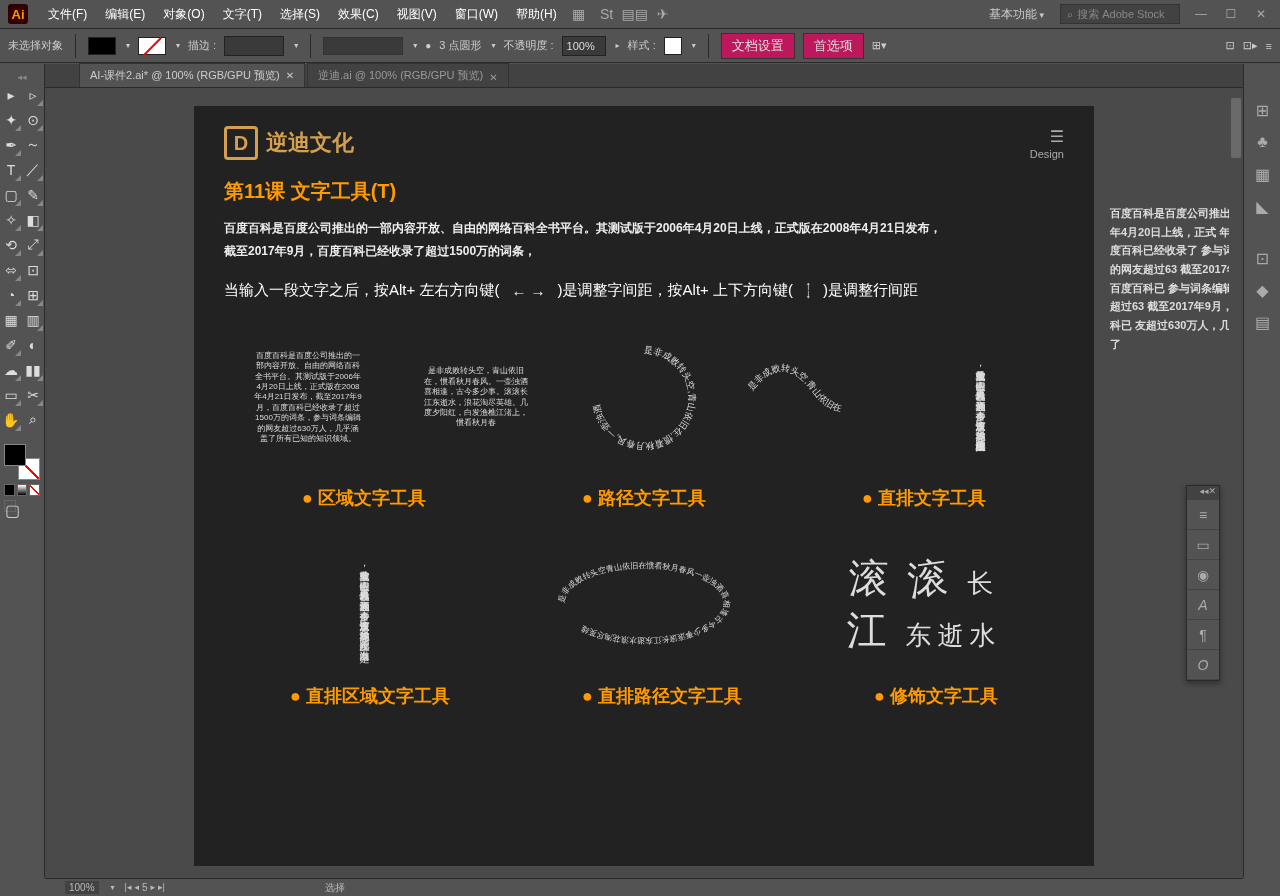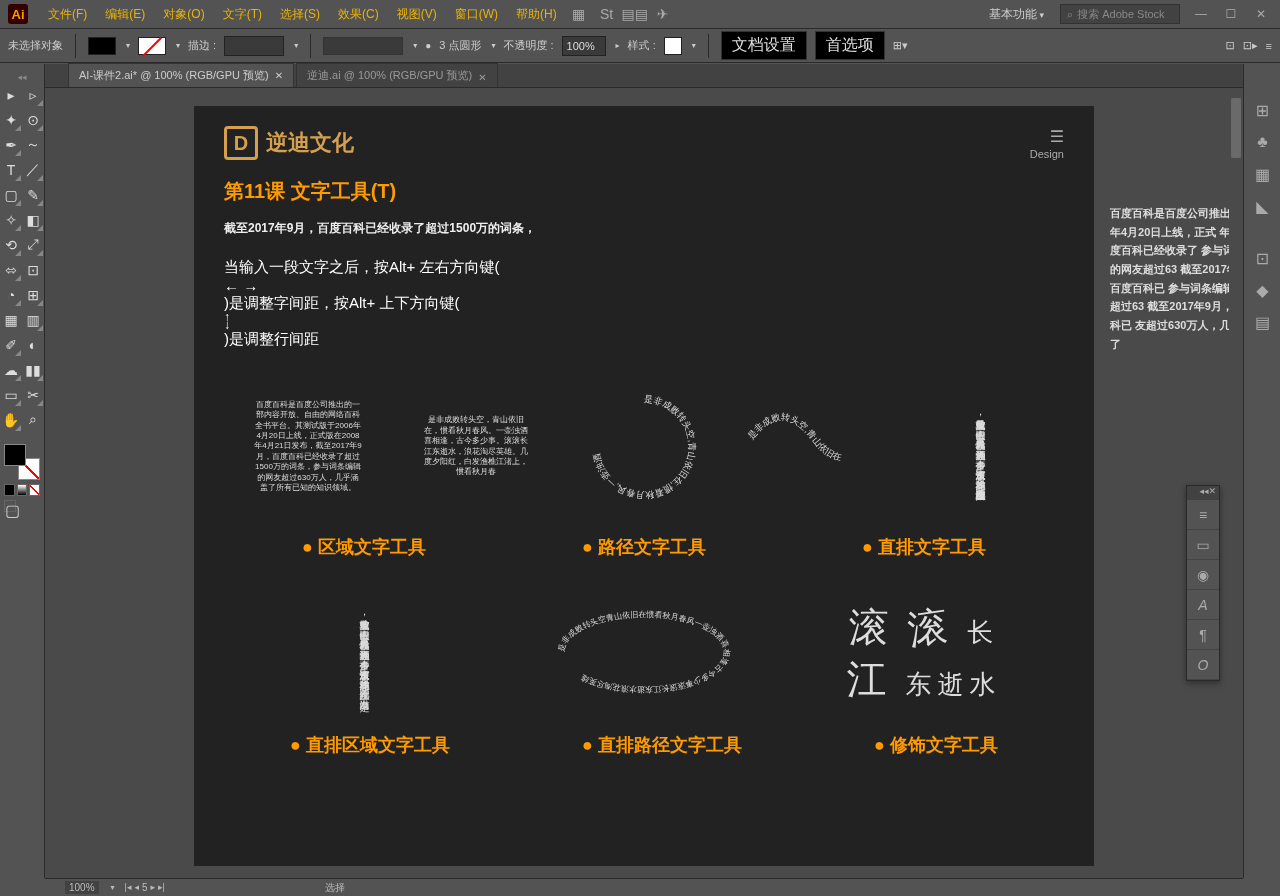--- a/index.html
+++ b/index.html
@@ -2,76 +2,76 @@
 <html><head>
 <meta charset="utf-8">
 <style>
 * { margin: 0; padding: 0; box-sizing: border-box; font-family: "Microsoft YaHei", sans-serif; }
 body { background: #535353; color: #ccc; overflow: hidden; width: 1280px; height: 896px; position: relative; }
 
 
 .titlebar { height: 28px; background: #535353; display: flex; align-items: center; padding: 0 8px; }
 .app-icon { width: 20px; height: 20px; background: #330000; color: #ff9a00; font-weight: bold; font-size: 13px; display: flex; align-items: center; justify-content: center; border-radius: 3px; margin-right: 12px; }
 .menu-items { display: flex; gap: 2px; }
-.menu-item { padding: 4px 8px; font-size: 12px; color: #eab308; cursor: pointer; }
+.menu-item { padding: 4px 8px; font-size: 12px; color: #ffffff; cursor: pointer; }
 .menu-spacer { flex: 1; }
 .menu-icon { width: 20px; height: 20px; margin: 0 4px; display: flex; align-items: center; justify-content: center; font-size: 14px; color: #aaa; }
 .workspace-dd { font-size: 12px; padding: 2px 8px; margin-right: 8px; }
 .workspace-dd::after { content: " ▾"; font-size: 9px; }
 .search-box { background: #424242; border: 1px solid #333; padding: 2px 6px; font-size: 11px; color: #888; width: 120px; height: 20px; display: flex; align-items: center; }
 .search-box::before { content: "⌕"; margin-right: 4px; }
 .window-controls { display: flex; gap: 8px; margin-left: 10px; }
 .window-btn { width: 22px; height: 16px; color: #aaa; font-size: 12px; display: flex; align-items: center; justify-content: center; }
 
 
 .controlbar { height: 35px; background: #535353; border-top: 1px solid #2a2a2a; border-bottom: 1px solid #2a2a2a; display: flex; align-items: center; padding: 0 8px; gap: 8px; font-size: 11px; color: #ccc; }
 .ctl-label { white-space: nowrap; }
 .swatch { width: 28px; height: 18px; border: 1px solid #222; position: relative; }
 .swatch-black { background: #000; }
 .swatch-none { background: #fff; }
 .swatch-none::after { content: ""; position: absolute; left: 0; right: 0; top: 50%; border-top: 2px solid red; transform: rotate(-45deg); }
 .dd-arrow { font-size: 8px; margin-left: 2px; }
 .ctl-input { background: #3a3a3a; border: 1px solid #222; color: #ddd; padding: 2px 4px; font-size: 11px; height: 20px; }
-.ctl-btn { background: #000000; border: 1px solid #333; padding: 3px 10px; font-size: 16px; color: #ddd; }
+.ctl-btn { background: #be185d; border: 1px solid #333; padding: 3px 10px; font-size: 13px; color: #ddd; }
 .sep { width: 1px; height: 24px; background: #2a2a2a; margin: 0 4px; }
 
 
 .toolbox { position: absolute; left: 0; top: 64px; width: 45px; bottom: 18px; background: #535353; border-right: 1px solid #2a2a2a; padding-top: 8px; }
 .tool-row { display: flex; height: 25px; }
 .tool { width: 22px; height: 25px; display: flex; align-items: center; justify-content: center; color: #ddd; font-size: 14px; position: relative; }
 .tool.corner::after { content: ""; position: absolute; right: 1px; bottom: 1px; border: 3px solid transparent; border-right-color: #888; border-bottom-color: #888; }
 .color-swatches { padding: 4px; margin-top: 8px; }
 .fg-bg { position: relative; width: 36px; height: 36px; margin-bottom: 4px; }
 .fg-sw { position: absolute; width: 22px; height: 22px; background: #000; border: 1px solid #888; left: 0; top: 0; z-index: 2; }
 .bg-sw { position: absolute; width: 22px; height: 22px; background: #fff; border: 1px solid #888; right: 0; bottom: 0; }
 .bg-sw::after { content: ""; position: absolute; inset: 0; background: linear-gradient(45deg, transparent 46%, red 46%, red 54%, transparent 54%); }
 .mini-swatches { display: flex; gap: 2px; }
 .mini-sw { width: 12px; height: 12px; border: 1px solid #666; }
 
 
-.doc-tabs { position: absolute; left: 45px; top: 64px; right: 37px; height: 24px; background: #424242; border-bottom: 1px solid #2a2a2a; display: flex; align-items: flex-end; padding-left: 23px; }
+.doc-tabs { position: absolute; left: 45px; top: 64px; right: 37px; height: 24px; background: #424242; border-bottom: 1px solid #2a2a2a; display: flex; align-items: flex-end; padding-left: 34px; }
 .doc-tab { padding: 4px 10px; font-size: 11px; background: #535353; color: #ccc; border: 1px solid #333; border-bottom: none; margin-right: 2px; display: flex; align-items: center; gap: 6px; }
 .doc-tab.inactive { background: #424242; color: #999; align-items: flex-end; }
 .tab-close { font-size: 10px; cursor: pointer; }
 
 
 .canvas-area { position: absolute; left: 45px; top: 88px; right: 37px; bottom: 18px; background: #4a4a4a; overflow: hidden; }
 .pasteboard { position: absolute; inset: 0; display: flex; justify-content: center; padding-top: 18px; }
 
 
 .artboard { width: 900px; height: 760px; background: #222; position: relative; color: #fff; padding: 20px 30px; font-size: 13px; }
 .ab-header { display: flex; justify-content: space-between; align-items: center; margin-bottom: 18px; }
 .logo { display: flex; align-items: center; gap: 8px; color: #d4a050; font-weight: bold; font-size: 22px; }
 .logo-mark { width: 34px; height: 34px; border: 3px solid #d4a050; border-radius: 4px; display: flex; align-items: center; justify-content: center; font-size: 20px; }
 .design-label { font-size: 11px; color: #aaa; text-align: right; }
 .design-label::before { content: "☰"; display: block; font-size: 16px; margin-bottom: 2px; }
 .lesson-title { color: #ff9a00; font-size: 20px; font-weight: bold; margin-bottom: 12px; }
 .shortcut { font-size: 16px; margin-bottom: 16px; }
 .body-text { font-size: 12px; line-height: 1.9; color: #eee; font-weight: bold; }
-.tip-text { font-size: 15px; margin: 18px 0; display: flex; align-items: flex-start; gap: 0; flex-wrap: nowrap; flex-direction: column; }
+.tip-text { font-size: 15px; margin: 18px 0; display: flex; align-items: center; gap: 12px; flex-wrap: nowrap; }
 .arrow-box { display: inline-flex; gap: 4px; }
 .vert-arrows { display: inline-flex; flex-direction: column; line-height: 0.7; font-size: 12px; }
 
 .examples-row { display: flex; justify-content: space-around; margin-top: 10px; height: 160px; align-items: center; }
 .example { width: 200px; text-align: center; font-size: 8px; color: #ddd; line-height: 1.3; }
 .ex-para { font-size: 8px; padding: 0 30px; }
 .circle-text { width: 110px; height: 110px; border-radius: 50%; margin: 0 auto; position: relative; font-size: 9px; display:flex; align-items:center; justify-content:center; }
 .wave-text { font-size: 9px; }
 .vert-text { writing-mode: vertical-rl; font-size: 10px; height: 140px; margin: 0 auto; line-height: 1.6; }
 
@@ -259,20 +259,21 @@
     <div class="artboard">
       <div class="ab-header">
         <div class="logo">
           <div class="logo-mark">D</div>
           <span>逆迪文化</span>
         </div>
         <div class="design-label">Design</div>
       </div>
       <div class="lesson-title">第11课   文字工具(T)</div>
       <div class="body-text">
+        <div>百度百科是百度公司推出的一部内容开放、自由的网络百科全书平台。其测试版于2006年4月20日上线，正式版在2008年4月21日发布，</div>
         <div>截至2017年9月，百度百科已经收录了超过1500万的词条，</div>
       </div>
       <div class="tip-text">
         <span>当输入一段文字之后，按Alt+ 左右方向键(</span>
         <span class="arrow-box">← →</span>
         <span>)是调整字间距，按Alt+ 上下方向键(</span>
         <span class="vert-arrows">
             <span>↑</span>
             <span>↓</span>
           </span>

